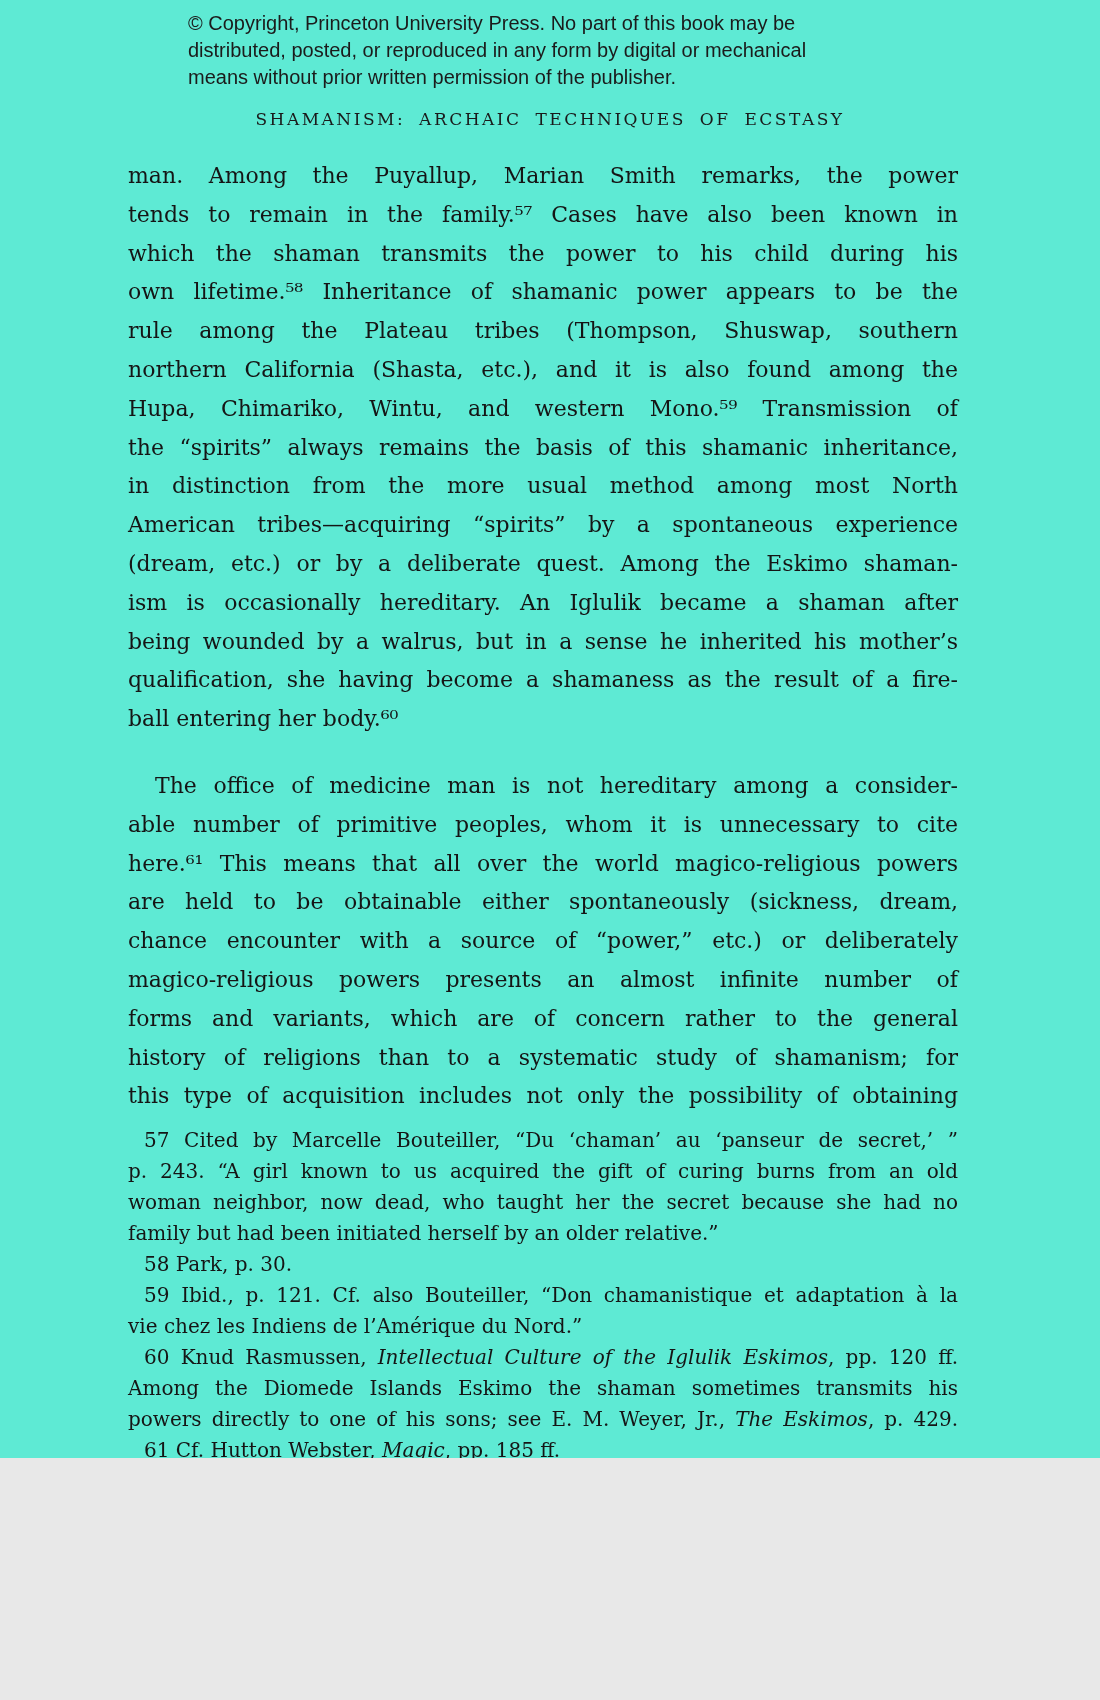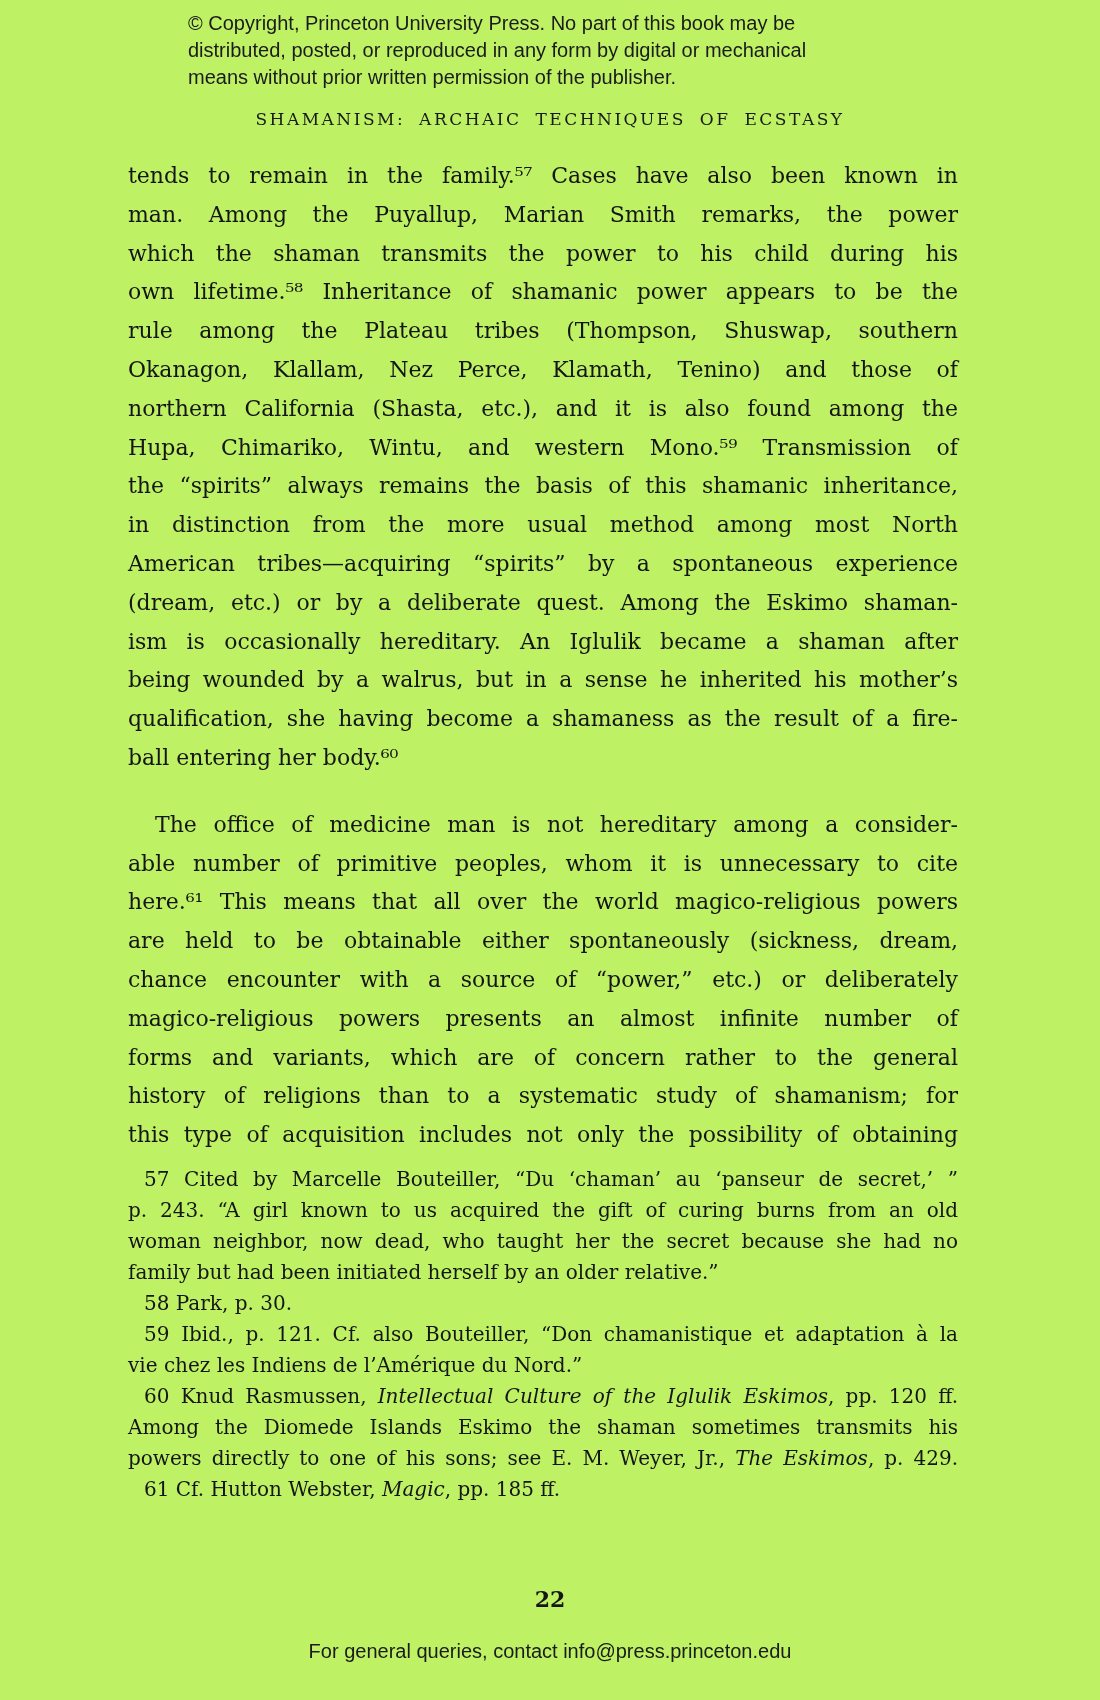--- a/index.html
+++ b/index.html
@@ -1,20 +1,20 @@
 <!DOCTYPE html>
 <html><head>
 <meta charset="utf-8">
 <style>
   html, body { margin: 0; padding: 0; background: #e8e8e8; }
   .page {
     position: relative;
     width: 1100px;
-    height: 1700px;
-    background: #bef264;
+    height: 1458px;
+    background: #5eead4;
     color: #141414;
     margin: 0 auto;
     overflow: hidden;
   }
   .copyright {
     position: absolute;
     left: 188px;
     top: 10px;
     font-family: "Liberation Sans", sans-serif;
     font-size: 20px;
@@ -89,26 +89,25 @@
   <div class="copyright">
     <div>© Copyright, Princeton University Press. No part of this book may be</div>
     <div>distributed, posted, or reproduced in any form by digital or mechanical</div>
     <div>means without prior written permission of the publisher.</div>
   </div>
 
   <div class="running-head">SHAMANISM: ARCHAIC TECHNIQUES OF ECSTASY</div>
 
   <div class="text-block">
     <div>
+        <div class="body-line just"><span>man. Among the Puyallup, Marian Smith remarks, the power</span></div>
         <div class="body-line just"><span>tends to remain in the family.⁵⁷ Cases have also been known in</span></div>
-        <div class="body-line just"><span>man. Among the Puyallup, Marian Smith remarks, the power</span></div>
         <div class="body-line just"><span>which the shaman transmits the power to his child during his</span></div>
         <div class="body-line just"><span>own lifetime.⁵⁸ Inheritance of shamanic power appears to be the</span></div>
         <div class="body-line just"><span>rule among the Plateau tribes (Thompson, Shuswap, southern</span></div>
-        <div class="body-line just"><span>Okanagon, Klallam, Nez Perce, Klamath, Tenino) and those of</span></div>
         <div class="body-line just"><span>northern California (Shasta, etc.), and it is also found among the</span></div>
         <div class="body-line just"><span>Hupa, Chimariko, Wintu, and western Mono.⁵⁹ Transmission of</span></div>
         <div class="body-line just"><span>the “spirits” always remains the basis of this shamanic inheritance,</span></div>
         <div class="body-line just"><span>in distinction from the more usual method among most North</span></div>
         <div class="body-line just"><span>American tribes—acquiring “spirits” by a spontaneous experience</span></div>
         <div class="body-line just"><span>(dream, etc.) or by a deliberate quest. Among the Eskimo shaman-</span></div>
         <div class="body-line just"><span>ism is occasionally hereditary. An Iglulik became a shaman after</span></div>
         <div class="body-line just"><span>being wounded by a walrus, but in a sense he inherited his mother’s</span></div>
         <div class="body-line just"><span>qualification, she having become a shamaness as the result of a fire-</span></div>
         <div class="body-line"><span>ball entering her body.⁶⁰</span></div>

